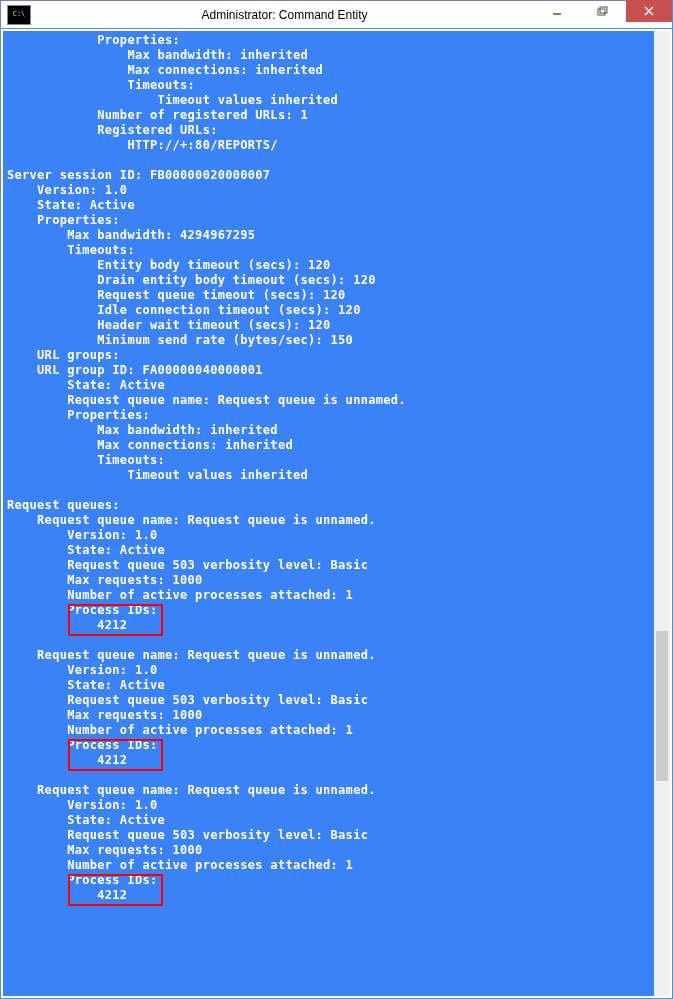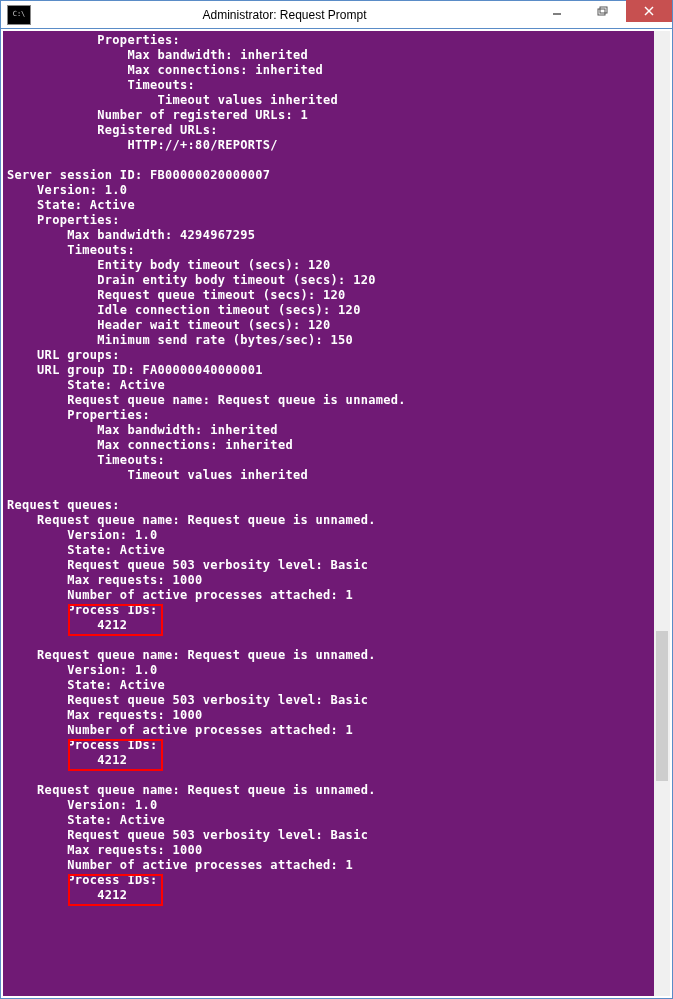--- a/index.html
+++ b/index.html
@@ -89,21 +89,21 @@
       stroke: #fff;
     }
     .terminal-area {
       flex: 1;
       display: flex;
       background: #fff;
       padding: 2px;
     }
     .terminal {
       flex: 1;
-      background: #701a75;
+      background: #3b82f6;
       color: #fff;
       font-family: "Lucida Console", "Consolas", monospace;
       font-size: 12px;
       line-height: 15px;
       padding: 2px 4px;
       white-space: pre;
       overflow: hidden;
       position: relative;
       letter-spacing: 0.3px;
       font-weight: bold;
@@ -129,21 +129,21 @@
     }
   </style>
 </head>
 <body>
 
 <div class="window">
   <div class="titlebar">
     <div class="title-icon">
       <span class="title-icon-inner">C:\</span>
     </div>
-    <div class="title-text">Administrator: Request Prompt</div>
+    <div class="title-text">Administrator: Command Entity</div>
     <div class="window-controls">
       <div class="win-btn minimize">
         <svg width="10" height="10" viewBox="0 0 10 10">
           <line x1="1" y1="8" x2="9" y2="8" stroke-width="1.5"></line>
         </svg>
       </div>
       <div class="win-btn maximize">
         <svg width="12" height="10" viewBox="0 0 12 10">
           <rect x="1" y="3" width="7" height="6" stroke-width="1"></rect>
           <rect x="3" y="1" width="7" height="6" stroke-width="1"></rect>

